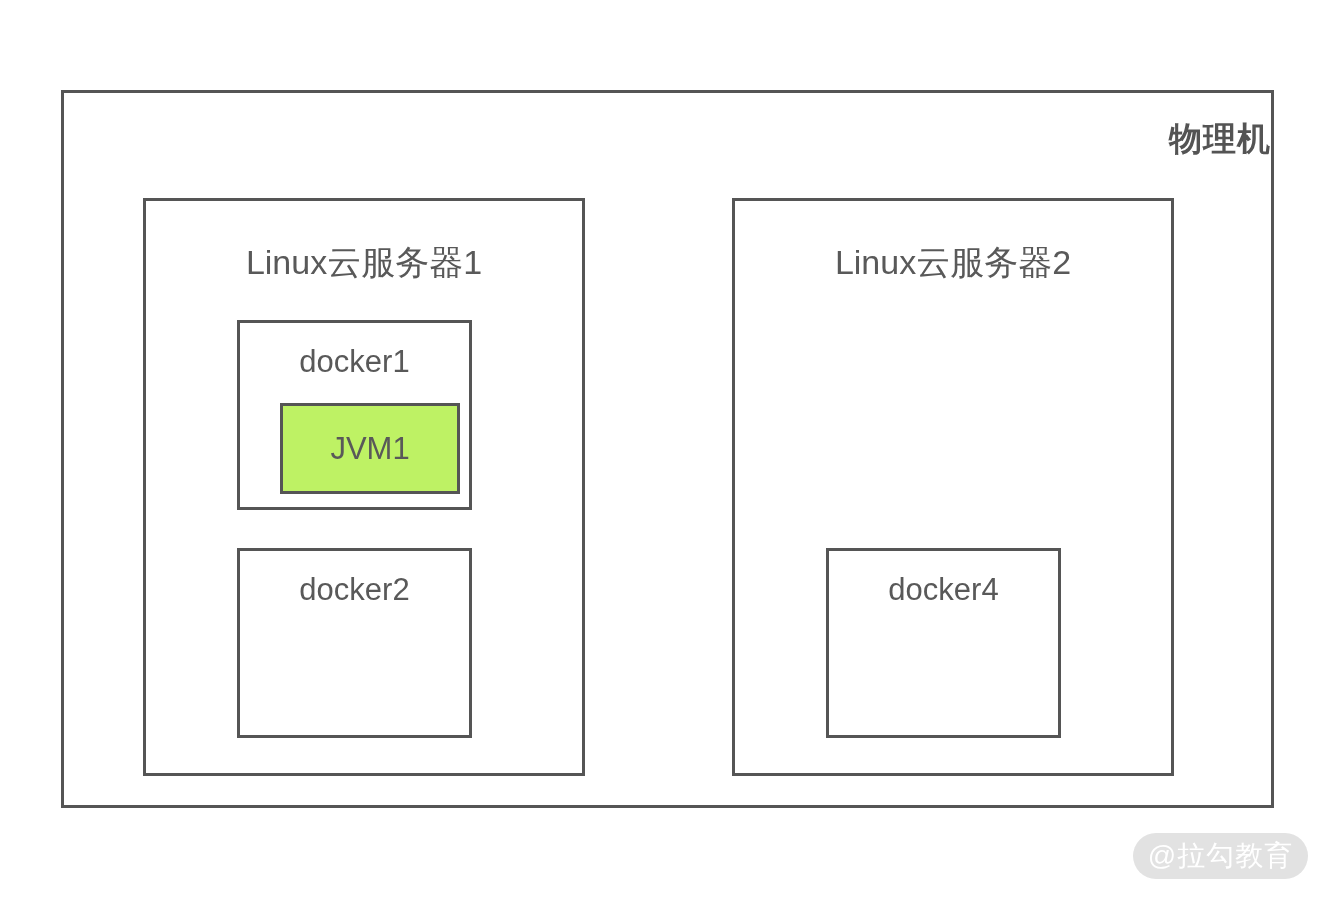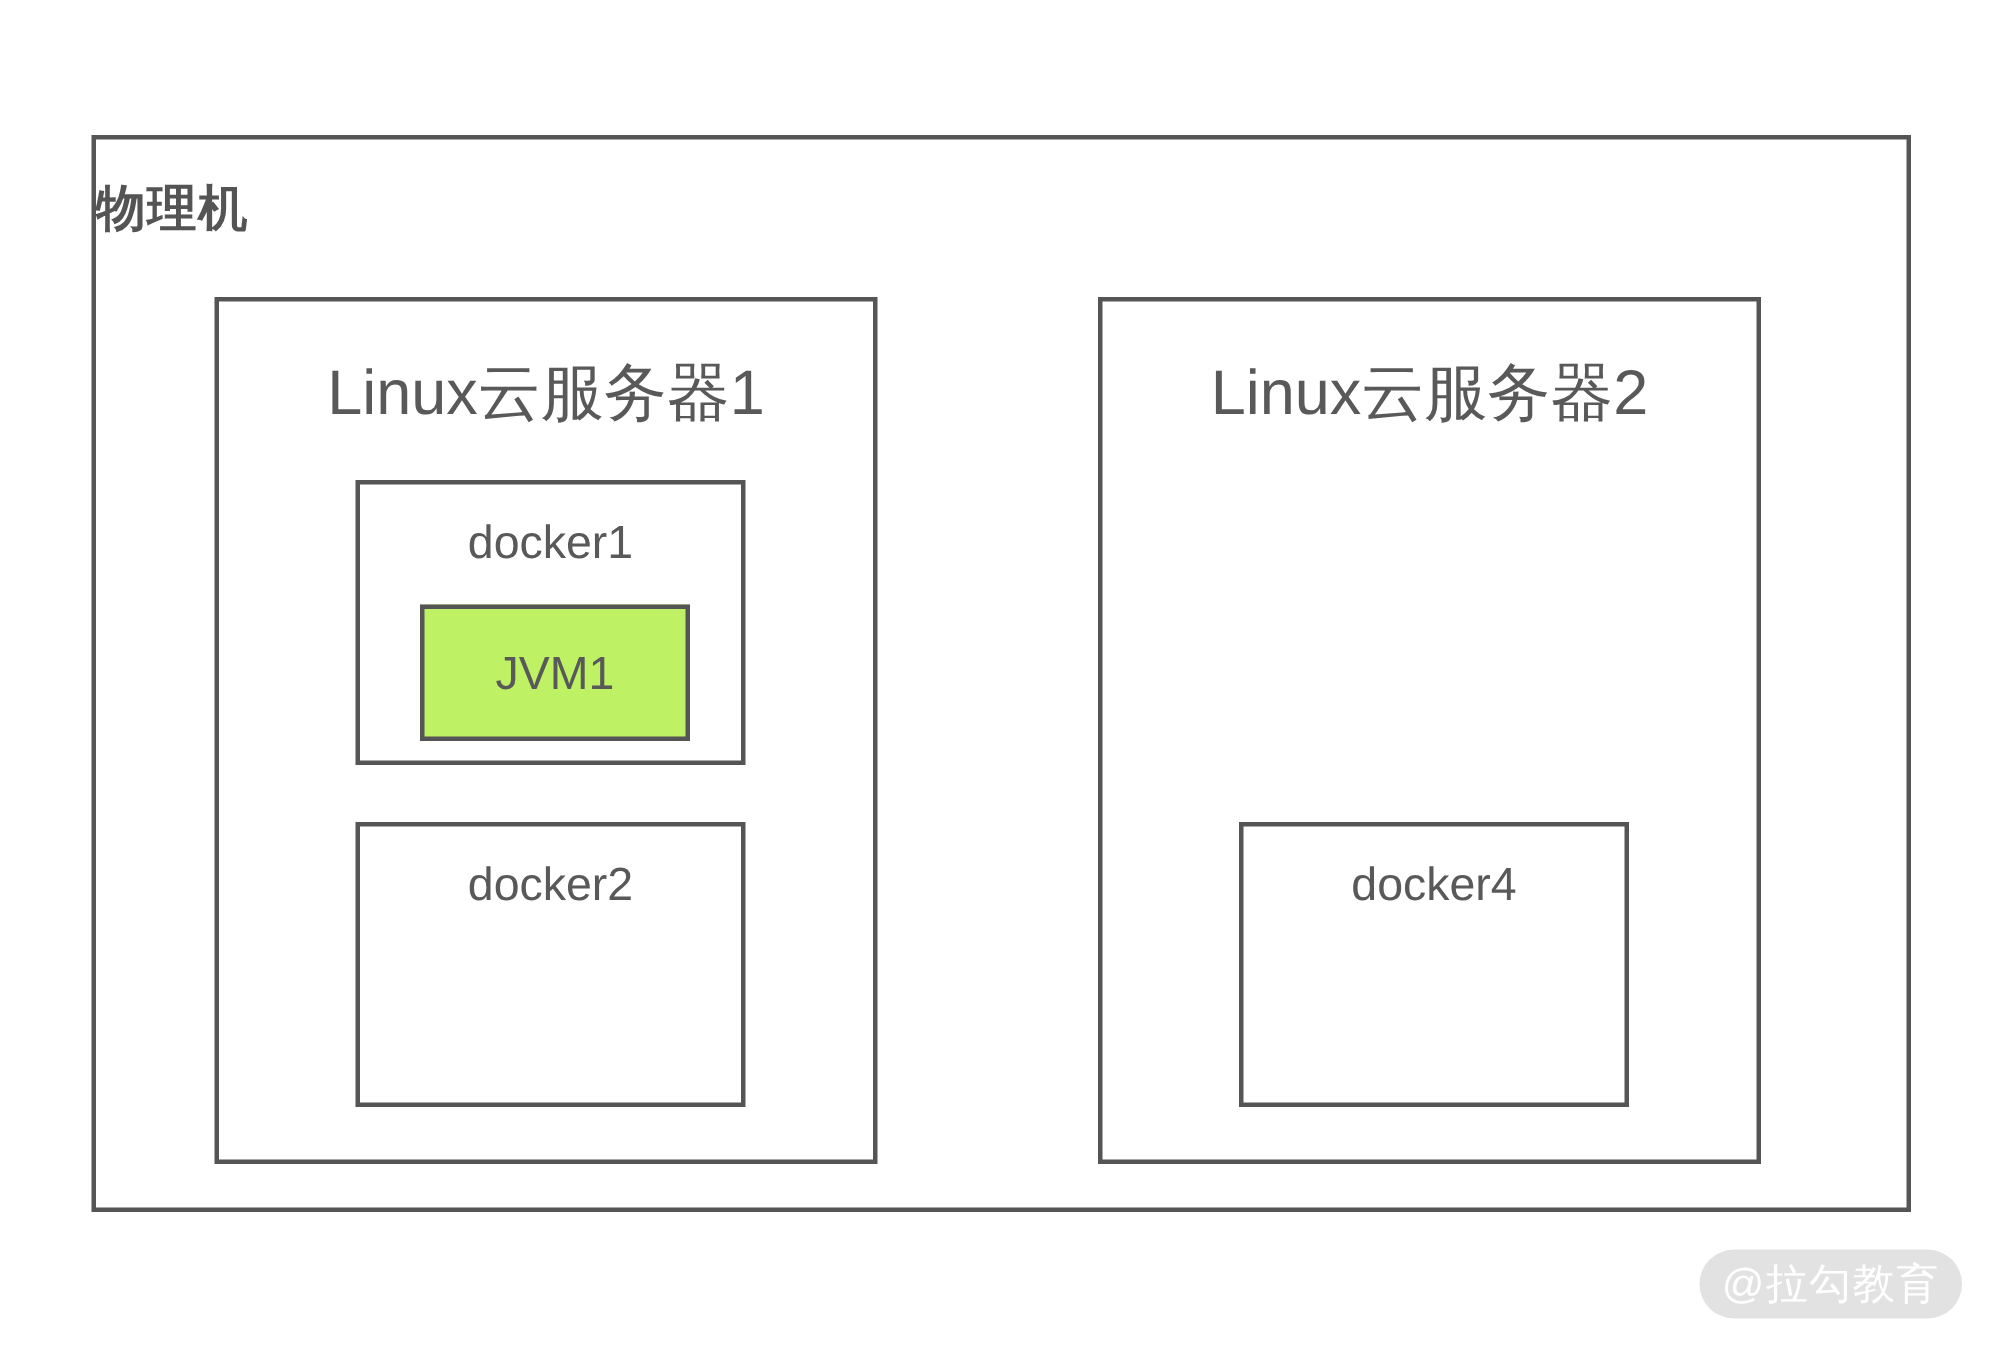--- a/index.html
+++ b/index.html
@@ -26,21 +26,21 @@
     height: 718px;
     border: 3px solid #555555;
     box-sizing: border-box;
     background: #ffffff;
   }
   .host-title {
     position: absolute;
     left: 0;
     top: 26px;
     width: 100%;
-    text-align: left;
+    text-align: right;
     font-size: 33px;
     font-weight: bold;
     color: #545454;
     letter-spacing: 1px;
     line-height: 40px;
   }
 
   
   .server-box {
     position: absolute;
@@ -53,32 +53,32 @@
   }
   .server-box.left  { left: 79px; }   
   .server-box.right { left: 668px; }  
 
   .server-title {
     position: absolute;
     left: 0;
     top: 40px;
     width: 100%;
     text-align: center;
-    font-size: 42px;
+    font-size: 34px;
     font-weight: normal;
     color: #595959;
     line-height: 42px;
     white-space: nowrap;
   }
 
   
   .docker-box {
     position: absolute;
     left: 91px;              
-    width: 260px;
+    width: 235px;
     height: 190px;
     border: 3px solid #555555;
     box-sizing: border-box;
     background: #ffffff;
   }
   .docker-box.slot-1 { top: 119px; }  
   .docker-box.slot-2 { top: 347px; padding-left: 35px; }  
 
   .docker-title {
     position: absolute;

